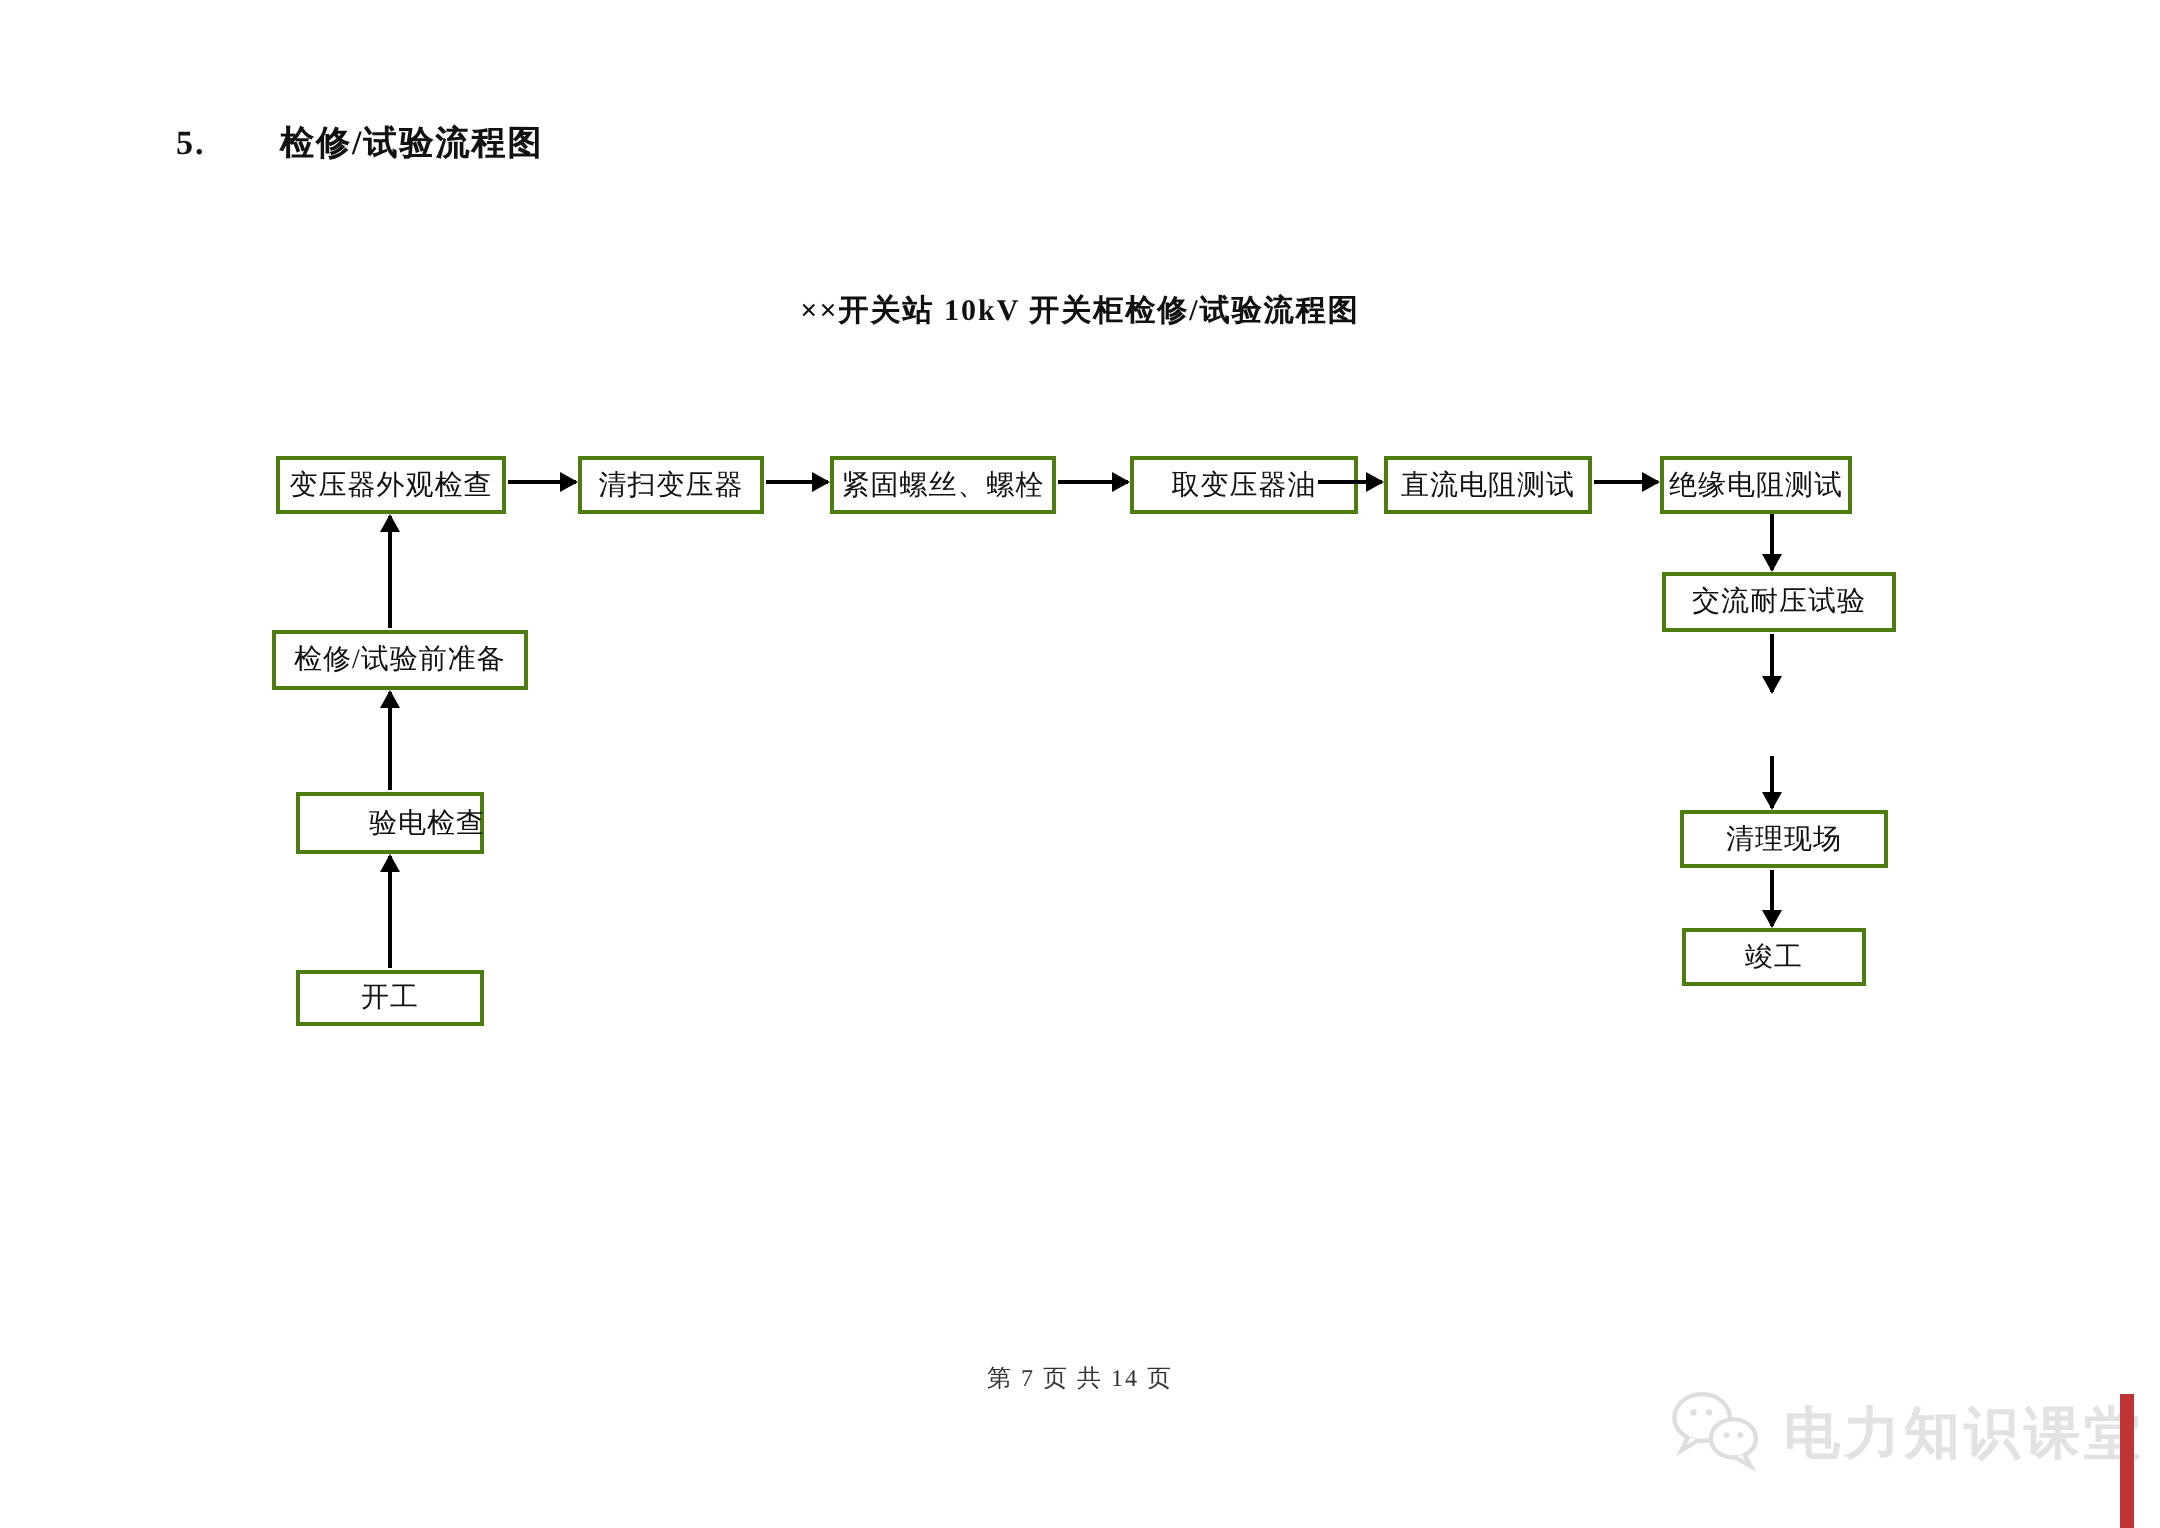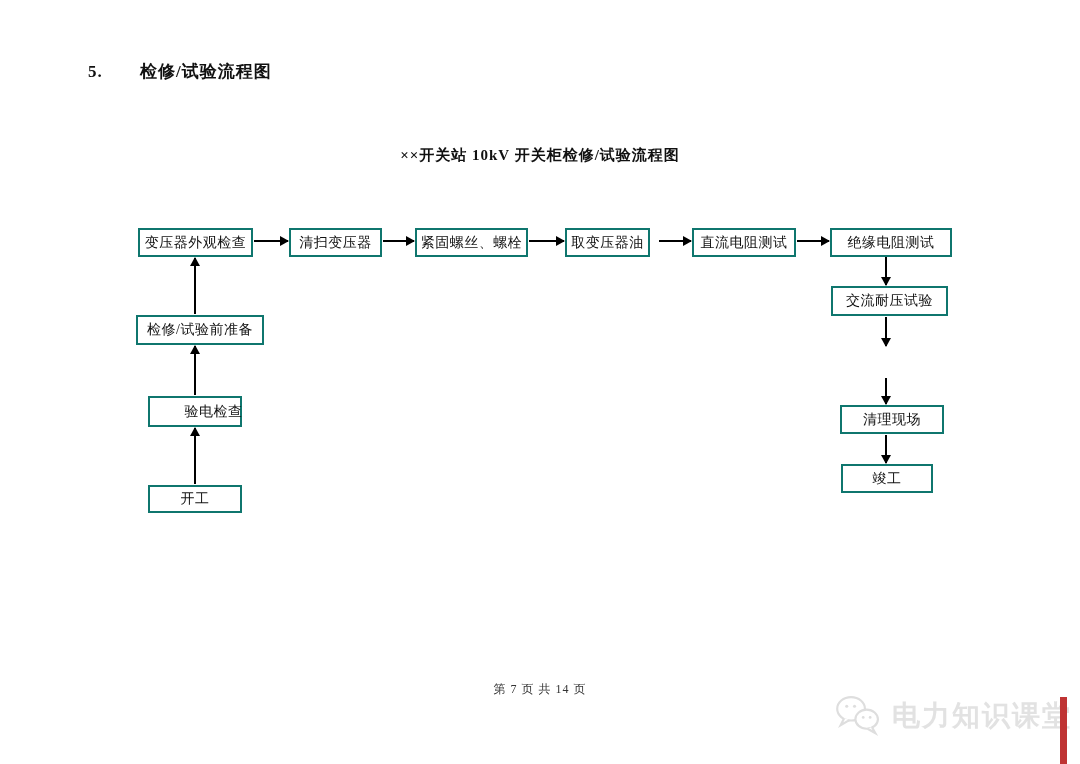--- a/index.html
+++ b/index.html
@@ -37,36 +37,36 @@
     font-size: 15px;
     font-weight: bold;
     color: #111;
     letter-spacing: 1px;
   }
 
   
   .node {
     position: absolute;
     box-sizing: border-box;
-    border: 2px solid #0f766e;
+    border: 2px solid #4d7c0f;
     background: #fff;
     display: flex;
     align-items: center;
     justify-content: center;
     font-size: 14px;
     color: #111;
     white-space: nowrap;
     letter-spacing: 0.5px;
   }
   .n-appearance { left: 138px; top: 228px; width: 115px; height: 29px; }
   .n-clean      { left: 289px; top: 228px; width:  93px; height: 29px; }
   .n-tighten    { left: 415px; top: 228px; width: 113px; height: 29px; }
-  .n-oil        { left: 565px; top: 228px; width:  85px; height: 29px; }
+  .n-oil        { left: 565px; top: 228px; width:  114px; height: 29px; }
   .n-dc         { left: 692px; top: 228px; width: 104px; height: 29px; }
-  .n-ins        { left: 830px; top: 228px; width: 122px; height: 29px; }
+  .n-ins        { left: 830px; top: 228px; width: 96px; height: 29px; }
   .n-prep       { left: 136px; top: 315px; width: 128px; height: 30px; }
   .n-verify     { left: 148px; top: 396px; width:  94px; height: 31px; padding-left: 37px; }
   .n-start      { left: 148px; top: 485px; width:  94px; height: 28px; }
   .n-ac         { left: 831px; top: 286px; width: 117px; height: 30px; }
   .n-hv         { left: 806px; top: 347px; width: 161px; height: 30px; font-size: 13.5px; }
   .n-cleanup    { left: 840px; top: 405px; width: 104px; height: 29px; }
   .n-complete   { left: 841px; top: 464px; width:  92px; height: 29px; }
 
   
   .arrow-right { position: absolute; height: 2px; background: #000; }

